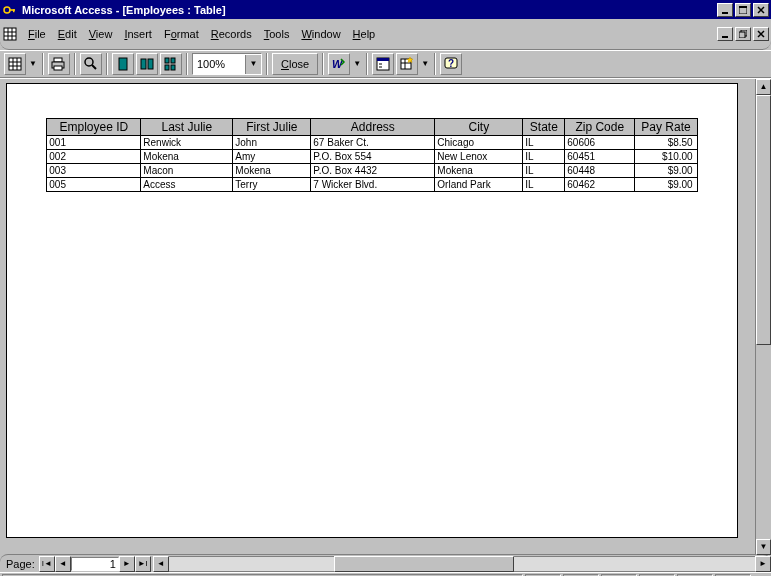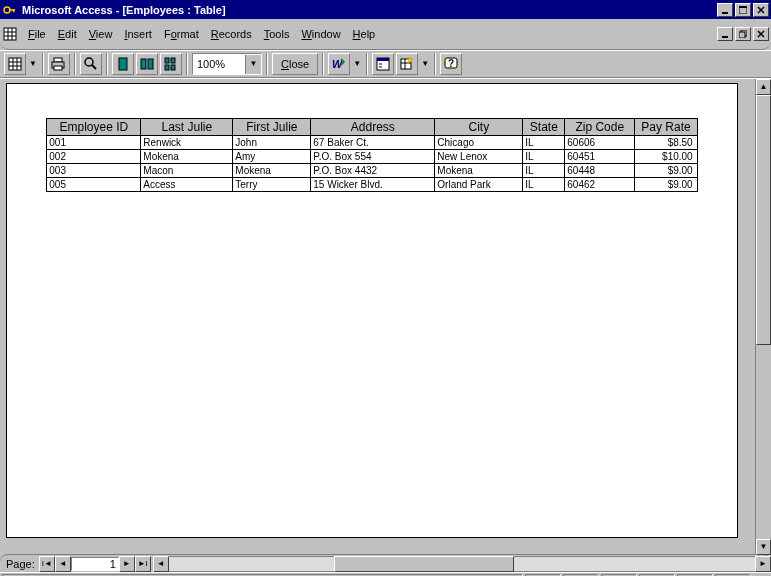--- a/index.html
+++ b/index.html
@@ -440,21 +440,21 @@
             <td>P.O. Box 4432</td>
             <td>Mokena</td>
             <td>IL</td>
             <td>60448</td>
             <td class="num">$9.00</td>
           </tr>
           <tr>
             <td>005</td>
             <td>Access</td>
             <td>Terry</td>
-            <td>15 Wicker Blvd.</td>
+            <td>7 Wicker Blvd.</td>
             <td>Orland Park</td>
             <td>IL</td>
             <td>60462</td>
             <td class="num">$9.00</td>
           </tr>
         </tbody>
     </table>
   </div>
   <div class="vscroll">
     <div class="arrow up">

